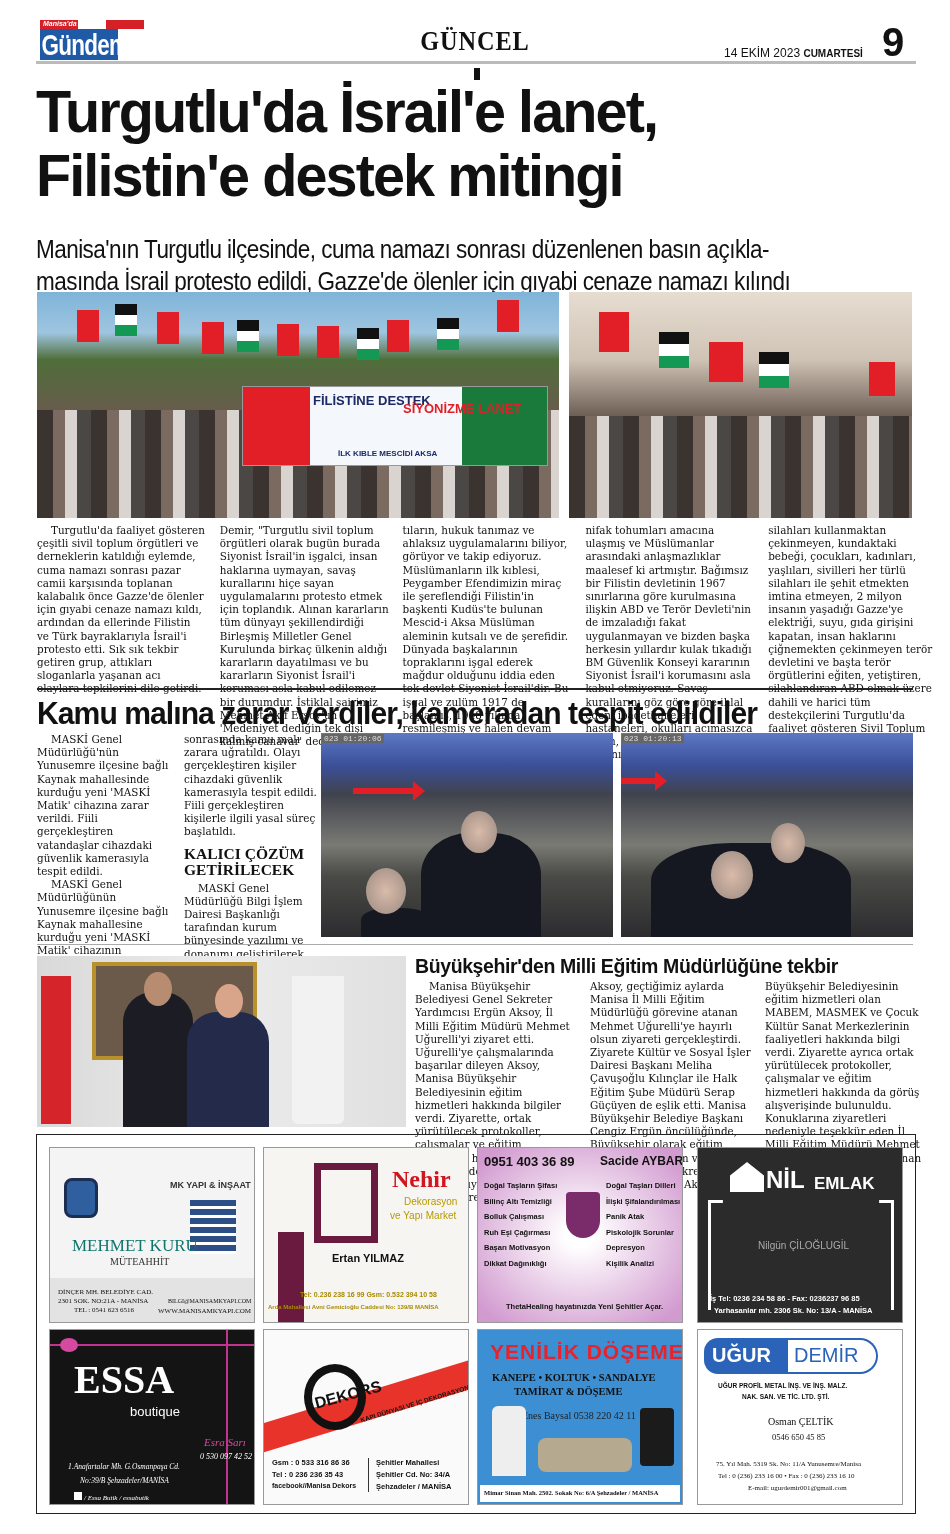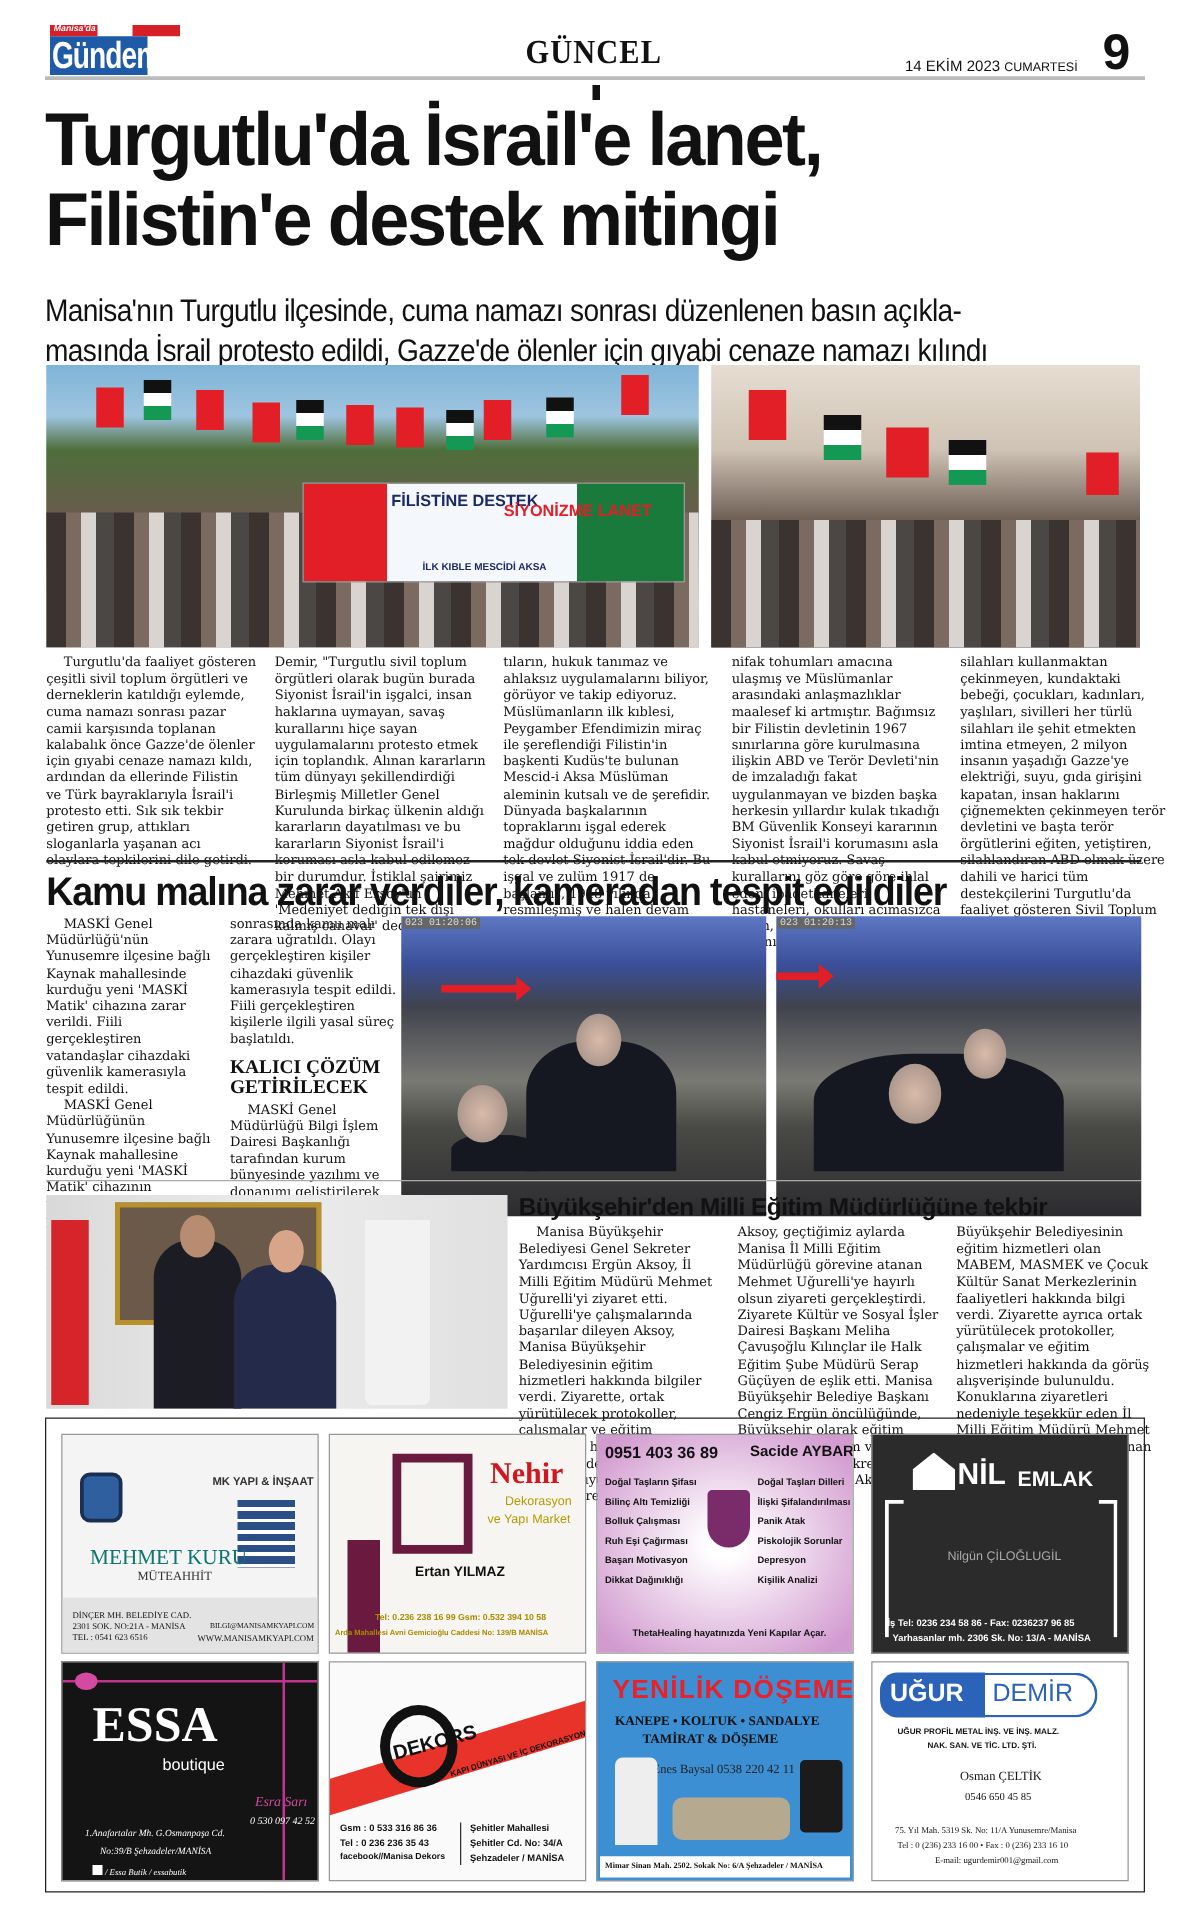--- a/index.html
+++ b/index.html
@@ -5,21 +5,21 @@
 *{box-sizing:border-box;margin:0;padding:0}
 body{width:950px;height:1534px;background:#fff;font-family:"DejaVu Serif",serif;color:#111;position:relative;overflow:hidden}
 .abs{position:absolute}
 
 .logo{left:40px;top:20px;width:104px;height:40px}
 .logo .top{height:9px;background:#d62027;color:#fff;font:italic bold 7px "Liberation Sans",sans-serif;padding-left:3px;width:38px}
 .logo .topr{position:absolute;left:66px;top:0;width:38px;height:9px;background:#d62027}
 .logo .main{height:31px;background:#1f5aa6;color:#fff;font:bold 30px/31px "Liberation Sans",sans-serif;letter-spacing:-1px;padding-left:2px;transform:scaleX(.75);transform-origin:left}
 .section{left:360px;top:26px;width:230px;text-align:center;font:bold 27px "Liberation Serif",serif;letter-spacing:1px;transform:scaleX(.9)}
 .date{left:724px;top:46px;font:12px "Liberation Sans",sans-serif}
-.date b{font-weight:normal;font-size:10px}
+.date b{font-weight:bold;font-size:10px}
 .pageno{left:882px;top:20px;font:bold 40px "Liberation Sans",sans-serif}
 .hrule{left:36px;top:61px;width:880px;height:3px;background:#bbb}
 .mark{left:474px;top:68px;width:6px;height:12px;background:#111}
 
 .h1{left:36px;top:80px;width:900px;font:900 60px/64px "Liberation Sans",sans-serif;letter-spacing:-2px;transform:scaleX(.96);transform-origin:left}
 .deck{left:36px;top:233px;width:900px;font:25px/32px "Liberation Sans",sans-serif;letter-spacing:-.6px;transform:scaleX(.9);transform-origin:left}
 
 .photo{overflow:hidden}
 .ph1{left:37px;top:292px;width:522px;height:226px;background:linear-gradient(#7fb4d8 0,#9ec5e0 18%,#4f6e3a 30%,#6a5a4e 55%,#c8b5a3 85%,#b5a595 100%)}
 .ph2{left:569px;top:292px;width:343px;height:226px;background:linear-gradient(#e6ddd0 0,#cfc3b5 30%,#5a4a40 60%,#3b342f 100%)}
@@ -32,21 +32,21 @@
 .cols{display:flex;gap:14px;font-size:10.4px;line-height:13.2px;text-align:left}
 .cols p{text-indent:14px}
 .art1{left:37px;top:524px;width:900px;height:160px}
 .art1 .col{width:170px}
 .rule{height:2px;background:#222}
 .r1{left:37px;top:688px;width:876px}
 .h2{left:37px;top:694px;width:900px;font:900 32px/38px "Liberation Sans",sans-serif;letter-spacing:-1px;transform:scaleX(.94);transform-origin:left}
 .art2{left:37px;top:733px;width:280px}
 .art2 .col{width:134px}
 .sub{font:bold 15.5px/16px "Liberation Serif",serif;margin:7px 0 4px}
-.cam{top:733px;height:240px;background:linear-gradient(#5d78c4 0,#3b4f99 16%,#40434d 30%,#7a7a74 55%,#4a4a46 70%,#2c2c30 100%)}
+.cam{top:733px;height:204px;background:linear-gradient(#5d78c4 0,#3b4f99 16%,#40434d 30%,#7a7a74 55%,#4a4a46 70%,#2c2c30 100%)}
 .cam1{left:321px;width:292px}
 .cam2{left:621px;width:292px}
 .ts{position:absolute;left:1px;top:1px;background:#666;color:#ddd;font:8px "Liberation Mono",monospace;padding:0 2px}
 .arrow{position:absolute;height:6px;background:#e21e26}
 .arrow:after{content:"";position:absolute;right:-10px;top:-7px;border-left:12px solid #e21e26;border-top:10px solid transparent;border-bottom:10px solid transparent}
 .person{position:absolute;background:#151820;border-radius:40% 40% 0 0}
 .face{position:absolute;border-radius:50%;background:radial-gradient(#d9bba9,#9b8a82)}
 .r2{left:37px;top:944px;width:876px;height:1px;background:#aaa}
 .ph3{left:37px;top:956px;width:369px;height:171px;background:linear-gradient(90deg,#d9d9d9,#ececec 50%,#e0e0e0)}
 .h3{left:415px;top:954px;font:900 19.5px/24px "Liberation Sans",sans-serif;letter-spacing:-.4px}
@@ -185,21 +185,21 @@
 
   <div class="ad" style="left:12px;top:12px;background:#f4f4f4">
     <div style="position:absolute;left:14px;top:30px;width:34px;height:40px;background:#2f5f9e;border:3px solid #1b2f52;border-radius:8px"></div>
     <div class="t" style="left:120px;top:32px;font:bold 9px 'Liberation Sans',sans-serif;color:#333">MK YAPI &amp; İNŞAAT</div>
     <div style="position:absolute;left:140px;top:52px;width:46px;height:54px;background:repeating-linear-gradient(#2b4f86 0 6px,#fff 6px 9px)"></div>
     <div class="t" style="left:22px;top:88px;font:17px 'Liberation Serif',serif;color:#0f766e">MEHMET KURU</div>
     <div class="t" style="left:60px;top:108px;font:10px 'Liberation Serif',serif;color:#333">MÜTEAHHİT</div>
     <div style="position:absolute;left:0;right:0;top:130px;height:46px;background:#e3e3e3"></div>
     <div class="t" style="left:8px;top:140px;font:7px 'Liberation Serif',serif">DİNÇER MH. BELEDİYE CAD.</div>
     <div class="t" style="left:8px;top:149px;font:7px 'Liberation Serif',serif">2301 SOK. NO:21A - MANİSA</div>
-    <div class="t" style="left:8px;top:158px;font:7px 'Liberation Serif',serif">TEL : 0541 623 6516</div>
+    <div class="t" style="left:24px;top:158px;font:7px 'Liberation Serif',serif">TEL : 0541 623 6516</div>
     <div class="t" style="left:118px;top:150px;font:6px 'Liberation Serif',serif">BILGI@MANISAMKYAPI.COM</div>
     <div class="t" style="left:108px;top:159px;font:7px 'Liberation Serif',serif">WWW.MANISAMKYAPI.COM</div>
   </div>
 
   <div class="ad" style="left:226px;top:12px;background:#f7f5f2">
     <div style="position:absolute;left:50px;top:15px;width:64px;height:80px;border:7px solid #6a1a3e"></div>
     <div style="position:absolute;left:14px;top:84px;width:26px;height:92px;background:#6a1a3e"></div>
     <div class="t" style="left:128px;top:18px;font:bold 24px 'Liberation Serif',serif;color:#d0161e">Nehir</div>
     <div class="t" style="left:140px;top:48px;font:10px 'Liberation Sans',sans-serif;color:#b59a00">Dekorasyon</div>
     <div class="t" style="left:126px;top:62px;font:10px 'Liberation Sans',sans-serif;color:#b59a00">ve Yapı Market</div>
@@ -221,21 +221,21 @@
         <div>Kişilik Analizi</div>
     </div>
     <div style="position:absolute;left:6px;top:30px;font:bold 7.5px/15.5px 'Liberation Sans',sans-serif">
       <div>Doğal Taşların Şifası</div>
         <div>Bilinç Altı Temizliği</div>
         <div>Bolluk Çalışması</div>
         <div>Ruh Eşi Çağırması</div>
         <div>Başarı Motivasyon</div>
         <div>Dikkat Dağınıklığı</div>
     </div>
-    <div class="t" style="left:28px;top:154px;font:bold 7.5px 'Liberation Sans',sans-serif">ThetaHealing hayatınızda Yeni Kapılar Açar.</div>
+    <div class="t" style="left:28px;top:154px;font:bold 7.5px 'Liberation Sans',sans-serif">ThetaHealing hayatınızda Yeni Şehitler Açar.</div>
   </div>
 
   <div class="ad" style="left:660px;top:12px;background:#2b2b2b;color:#fff">
     <div style="position:absolute;left:32px;top:14px;width:34px;height:30px;background:#fff;clip-path:polygon(50% 0,100% 45%,100% 100%,0 100%,0 45%)"></div>
     <div class="t" style="left:68px;top:18px;font:bold 24px 'Liberation Sans',sans-serif">NİL</div>
     <div class="t" style="left:116px;top:26px;font:bold 17px 'Liberation Sans',sans-serif">EMLAK</div>
     <div style="position:absolute;left:10px;top:52px;width:186px;height:110px;border:3px solid #fff;border-bottom:none;clip-path:polygon(0 0,8% 0,8% 100%,92% 100%,92% 0,100% 0,100% 100%,0 100%)"></div>
     <div class="t" style="left:60px;top:92px;font:10px 'Liberation Sans',sans-serif;color:#aaa">Nilgün ÇİLOĞLUGİL</div>
     <div class="t" style="left:12px;top:146px;font:bold 7.5px 'Liberation Sans',sans-serif">İş Tel: 0236 234 58 86 - Fax: 0236237 96 85</div>
     <div class="t" style="left:16px;top:158px;font:bold 7.5px 'Liberation Sans',sans-serif">Yarhasanlar mh. 2306 Sk. No: 13/A - MANİSA</div>

